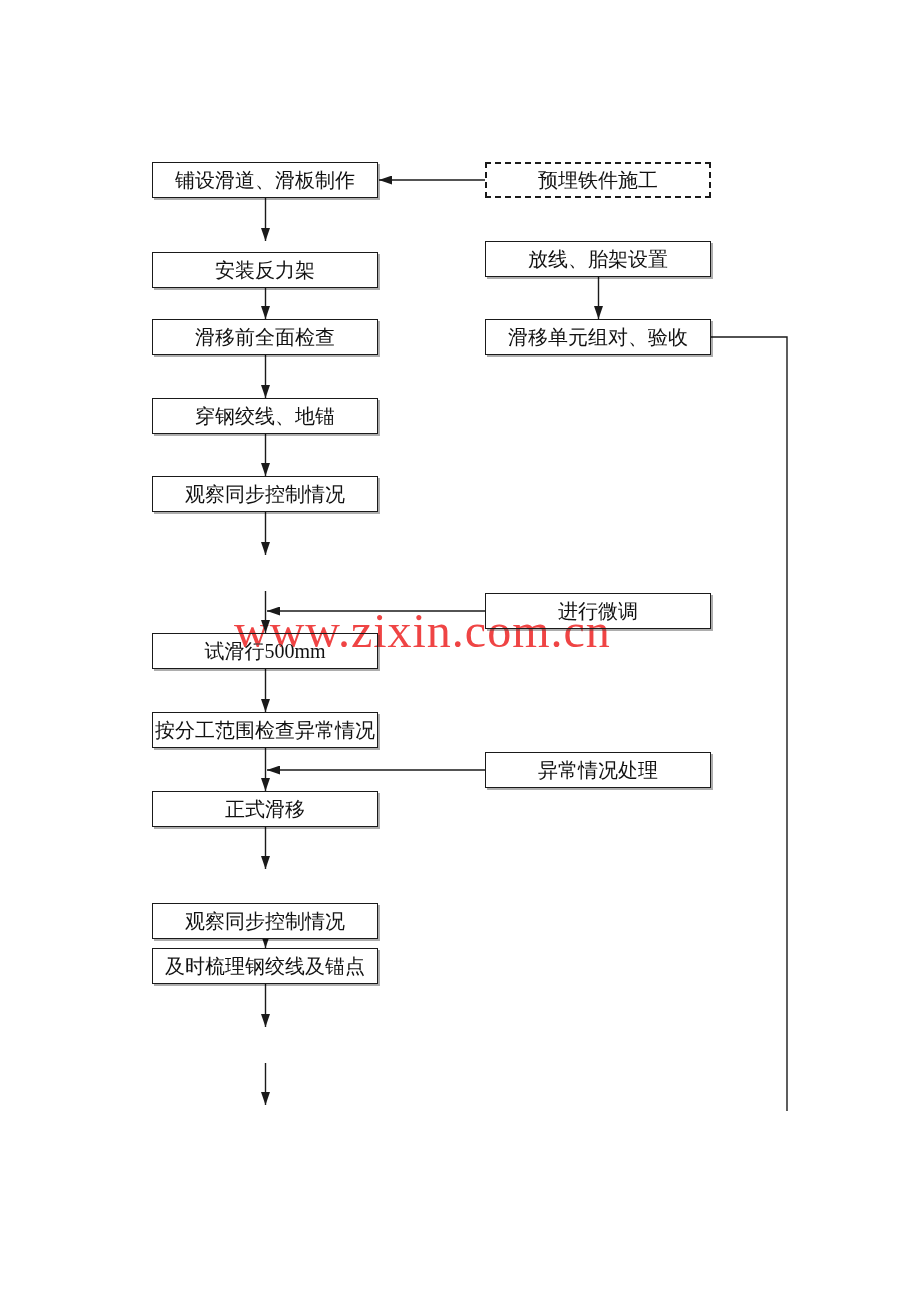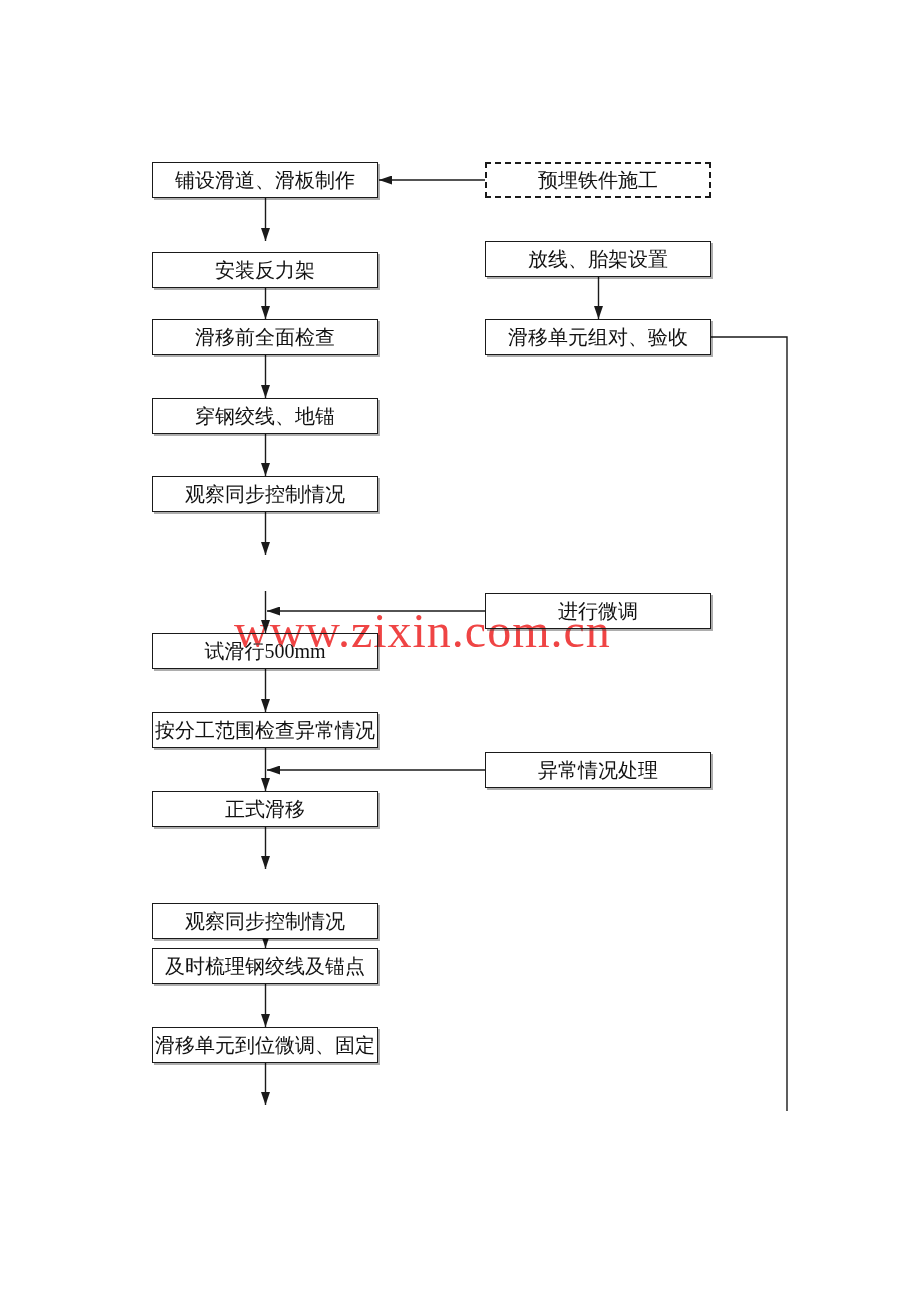--- a/index.html
+++ b/index.html
@@ -103,23 +103,20 @@
     </div>
   <div class="box" style="top:791px">
       <span>正式滑移</span>
     </div>
   <div class="box" style="top:903px">
       <span>观察同步控制情况</span>
     </div>
   <div class="box" style="top:948px">
       <span>及时梳理钢绞线及锚点</span>
     </div>
-  <div class="box" style="top:1027px">
-      <span>滑移单元到位微调、固定</span>
-    </div>
 
   <div class="box side dashed" style="top:162px">
       <span>预埋铁件施工</span>
     </div>
   <div class="box side" style="top:241px">
       <span>放线、胎架设置</span>
     </div>
   <div class="box side" style="top:319px">
       <span>滑移单元组对、验收</span>
     </div>

